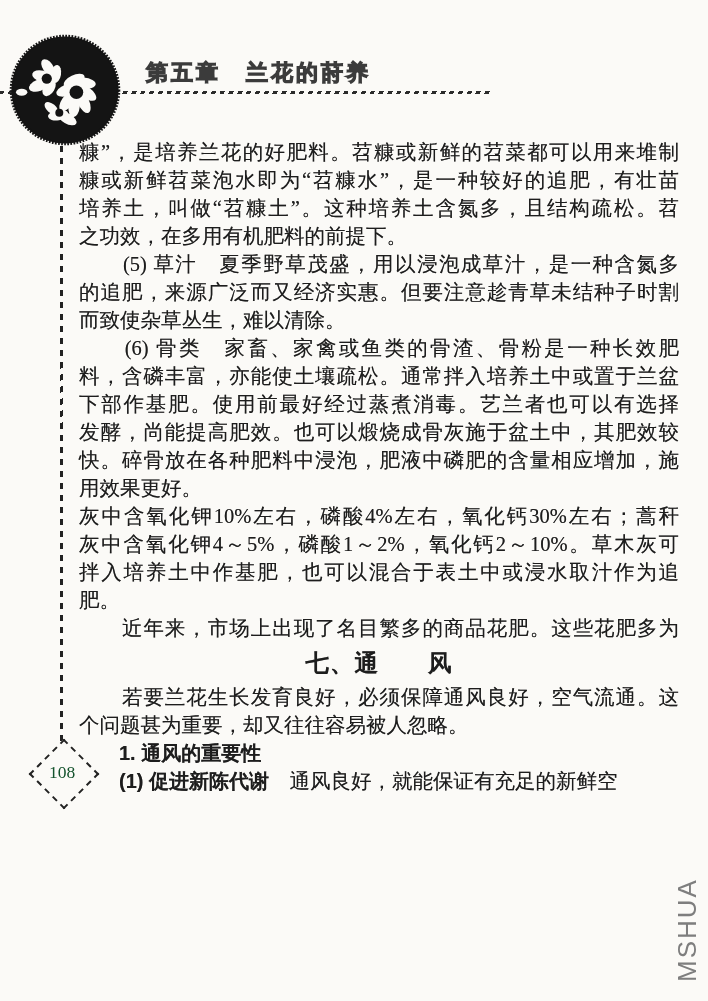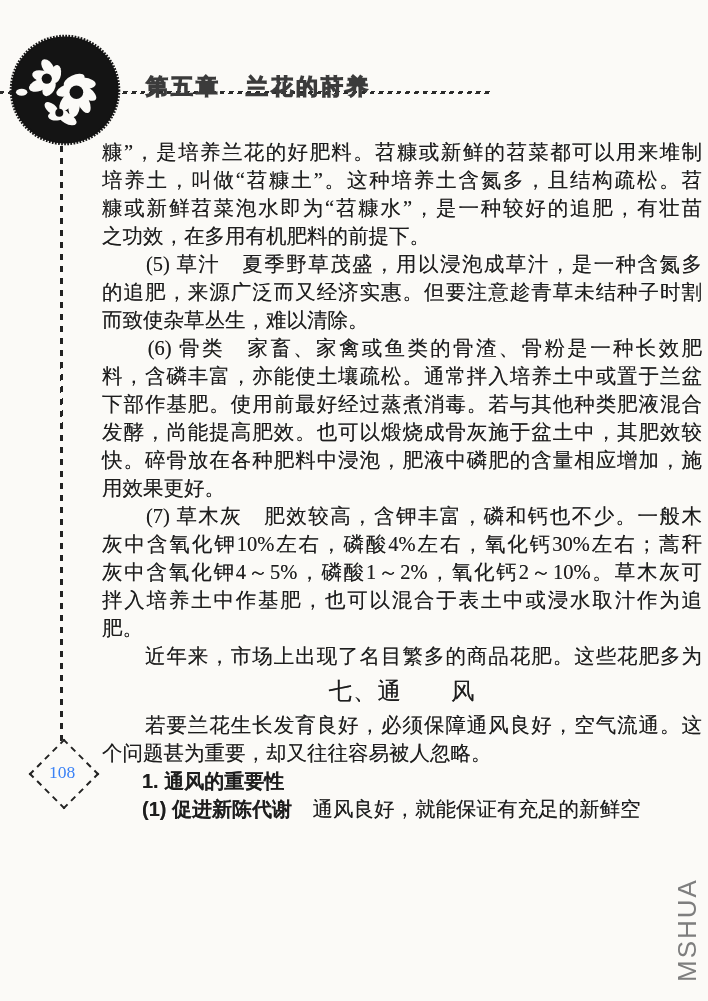--- a/index.html
+++ b/index.html
@@ -8,21 +8,21 @@
     position: relative;
     overflow: hidden;
     background: #fbfaf7;
     font-family: "Liberation Serif", "DejaVu Serif", serif;
     color: #1d1d1d;
   }
   .page { position: absolute; inset: 0; }
 
   
   .chapter {
-    position: absolute; left: 146px; top: 72px;
+    position: absolute; left: 146px; top: 58px;
     font-size: 22px; letter-spacing: 3px;
     font-weight: bold; color: #4a4a4a;
     font-family: "Liberation Serif", "DejaVu Serif", serif;
   }
   @supports (-webkit-text-stroke: 1px #000) {
     .chapter { color: #f5f3ec; -webkit-text-stroke: 1.1px #3b3b3b; }
   }
   .h-dashes {
     position: absolute; left: 0; top: 91px; width: 492px; height: 3px;
     background: repeating-linear-gradient(115deg, #2b2b2b 0 4px, rgba(0,0,0,0) 4px 8px);
@@ -35,36 +35,36 @@
     background: repeating-linear-gradient(176deg, #222 0 6px, rgba(0,0,0,0) 6px 12px);
   }
   .diamond {
     position: absolute; left: 39px; top: 749px; width: 46px; height: 46px;
     border: 2px dashed #222; transform: rotate(45deg);
     background: #fbfaf7;
   }
   .pagenum {
     position: absolute; left: 37px; top: 747px; width: 50px; height: 50px;
     display: flex; align-items: center; justify-content: center;
-    font-size: 17.5px; color: #3b82f6;
+    font-size: 17.5px; color: #14532d;
   }
 
   
   .textcol {
-    position: absolute; left: 102px; top: 138px; width: 600px;
+    position: absolute; left: 79px; top: 138px; width: 600px;
     font-size: 20.5px; line-height: 28px;
     text-shadow: 0 0 .5px rgba(20,20,20,.55);
   }
   .ln { height: 28px; text-align: justify; text-align-last: justify; }
   .ln.end { text-align-last: left; }
   .heading {
     height: 31px; line-height: 31px;
     margin: 6px 0 4px;
     text-align: center; text-align-last: center;
-    font-weight: normal; font-size: 23.5px; letter-spacing: 1px;
+    font-weight: bold; font-size: 23.5px; letter-spacing: 1px;
   }
   .hei { font-family: "Liberation Sans", "DejaVu Sans", sans-serif; font-weight: bold; font-size: 20px; }
 
   
   .watermark {
     position: absolute; left: 617px; top: 915px; width: 140px; height: 30px;
     transform: rotate(-90deg); transform-origin: center;
     text-align: center;
     font-family: "Liberation Sans", "DejaVu Sans", sans-serif;
     font-size: 26px; letter-spacing: 2px; color: #7e7e7e;
@@ -115,42 +115,41 @@
 
   <div class="v-dashes"></div>
 
   <div class="diamond"></div>
   <div class="pagenum">108</div>
 
   <div class="textcol">
 
     <div>
       <div class="ln">糠”，是培养兰花的好肥料。苕糠或新鲜的苕菜都可以用来堆制</div>
+      <div class="ln">糠或新鲜苕菜泡水即为“苕糠水”，是一种较好的追肥，有壮苗</div>
       <div class="ln">培养土，叫做“苕糠土”。这种培养土含氮多，且结构疏松。苕</div>
-      <div class="ln">糠或新鲜苕菜泡水即为“苕糠水”，是一种较好的追肥，有壮苗</div>
       <div class="ln end">之功效，在多用有机肥料的前提下。</div>
     </div>
 
     <div>
       <div class="ln">　　(5) 草汁　夏季野草茂盛，用以浸泡成草汁，是一种含氮多</div>
       <div class="ln">的追肥，来源广泛而又经济实惠。但要注意趁青草未结种子时割</div>
       <div class="ln end">而致使杂草丛生，难以清除。</div>
     </div>
 
     <div>
       <div class="ln">　　(6) 骨类　家畜、家禽或鱼类的骨渣、骨粉是一种长效肥</div>
       <div class="ln">料，含磷丰富，亦能使土壤疏松。通常拌入培养土中或置于兰盆</div>
-      <div class="ln">下部作基肥。使用前最好经过蒸煮消毒。若与其他种类肥液混合</div>
+      <div class="ln">下部作基肥。使用前最好经过蒸煮消毒。艺兰者也可以有选择</div>
       <div class="ln">发酵，尚能提高肥效。也可以煅烧成骨灰施于盆土中，其肥效较</div>
       <div class="ln">快。碎骨放在各种肥料中浸泡，肥液中磷肥的含量相应增加，施</div>
       <div class="ln end">用效果更好。</div>
     </div>
 
     <div>
-      <div class="ln">　　(7) 草木灰　肥效较高，含钾丰富，磷和钙也不少。一般木</div>
       <div class="ln">灰中含氧化钾10%左右，磷酸4%左右，氧化钙30%左右；蒿秆</div>
       <div class="ln">灰中含氧化钾4～5%，磷酸1～2%，氧化钙2～10%。草木灰可</div>
       <div class="ln">拌入培养土中作基肥，也可以混合于表土中或浸水取汁作为追</div>
       <div class="ln end">肥。</div>
     </div>
 
     <div>
       <div class="ln">　　近年来，市场上出现了名目繁多的商品花肥。这些花肥多为</div>
     </div>
 

